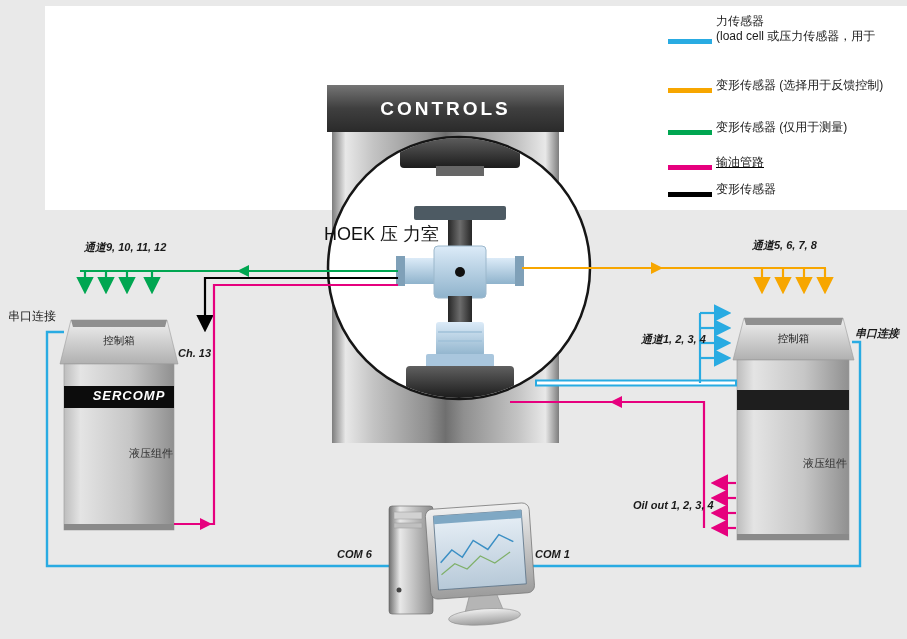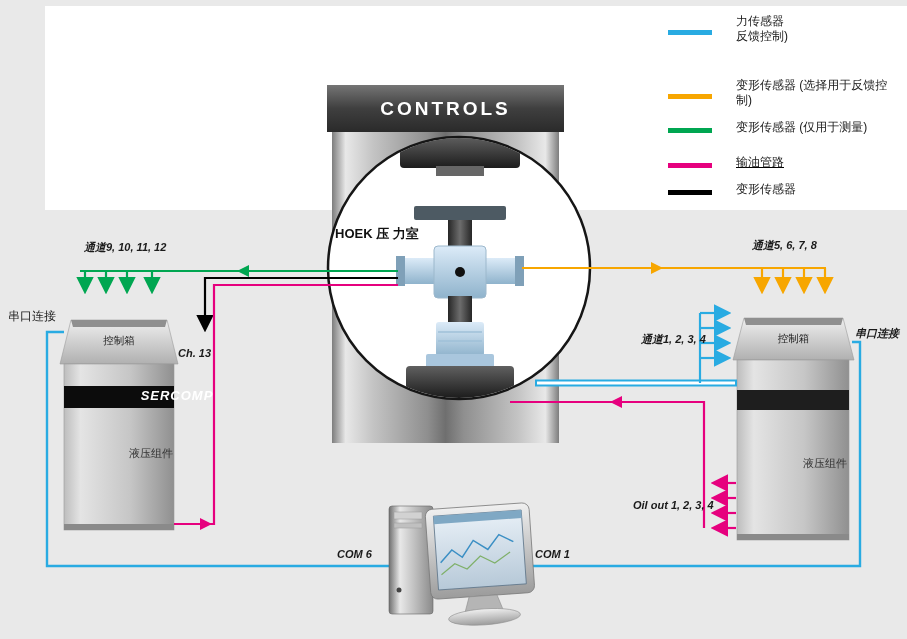--- a/index.html
+++ b/index.html
@@ -4,25 +4,25 @@
 <style>
   html,body{margin:0;padding:0;}
   body{font-family:"Liberation Sans","DejaVu Sans",sans-serif;}
   .page{position:relative;width:907px;height:639px;background:#e9e9e9;overflow:hidden;}
   .white-panel{position:absolute;left:45px;top:6px;width:862px;height:204px;background:#ffffff;}
   svg.diagram{position:absolute;left:0;top:0;}
   .lbl{position:absolute;color:#1a1a1a;font-size:11px;white-space:nowrap;}
   .lbl.italic{font-style:italic;font-weight:bold;}
   .controls-logo{position:absolute;left:327px;top:85px;width:237px;height:47px;display:flex;align-items:center;justify-content:center;color:#ffffff;font-weight:bold;font-size:19px;letter-spacing:3px;}
   .cab-label{position:absolute;text-align:center;color:#222;font-size:10.5px;}
-  .sercomp{position:absolute;left:64px;top:388px;width:130px;text-align:center;color:#fff;font-weight:bold;font-style:italic;font-size:13px;letter-spacing:1px;padding-left:48px;}
+  .sercomp{position:absolute;left:64px;top:388px;width:130px;text-align:center;color:#fff;font-weight:bold;font-style:italic;font-size:13px;letter-spacing:1px;}
   .hyd{position:absolute;text-align:center;color:#333;font-size:11px;margin-left:32px;}
-  .hoek{position:absolute;left:335px;top:226px;font-size:13px;font-weight:700;color:#111;line-height:16px;}
+  .hoek{position:absolute;left:324px;top:226px;font-size:18px;font-weight:400;color:#111;line-height:16px;}
   .legend{position:absolute;left:668px;top:8px;width:235px;height:195px;}
-  .legend-item{position:absolute;display:flex;align-items:center;gap:24px;}
+  .legend-item{position:absolute;display:flex;align-items:flex-end;gap:4px;}
   .legend-swatch{width:44px;height:5px;margin-top:6px;flex:0 0 44px;}
   .legend-text{font-size:12px;line-height:15px;color:#1a1a1a;}
 </style>
 </head>
 <body>
 
 <div class="page">
 
   <div class="white-panel"></div>
 
@@ -219,21 +219,21 @@
   <div class="lbl italic" style="left:633px;top:499px;">Oil out 1, 2, 3, 4</div>
 
   <div class="lbl italic" style="left:337px;top:548px;">COM 6</div>
   <div class="lbl italic" style="left:535px;top:548px;">COM 1</div>
 
   <div class="legend">
     <div class="legend-item" style="top:6px;">
       <div class="legend-swatch" style="background: rgb(41, 171, 226);"></div>
       <div class="legend-text">
         <div>力传感器</div>
-        <div>反馈控制)</div>
+        <div>(load cell 或压力传感器，用于</div>
       </div>
     </div>
     <div class="legend-item" style="top:70px;">
       <div class="legend-swatch" style="background: rgb(247, 166, 0);"></div>
       <div class="legend-text">变形传感器 (选择用于反馈控制)</div>
     </div>
     <div class="legend-item" style="top:112px;">
       <div class="legend-swatch" style="background: rgb(0, 166, 81);"></div>
       <div class="legend-text">变形传感器 (仅用于测量)</div>
     </div>

